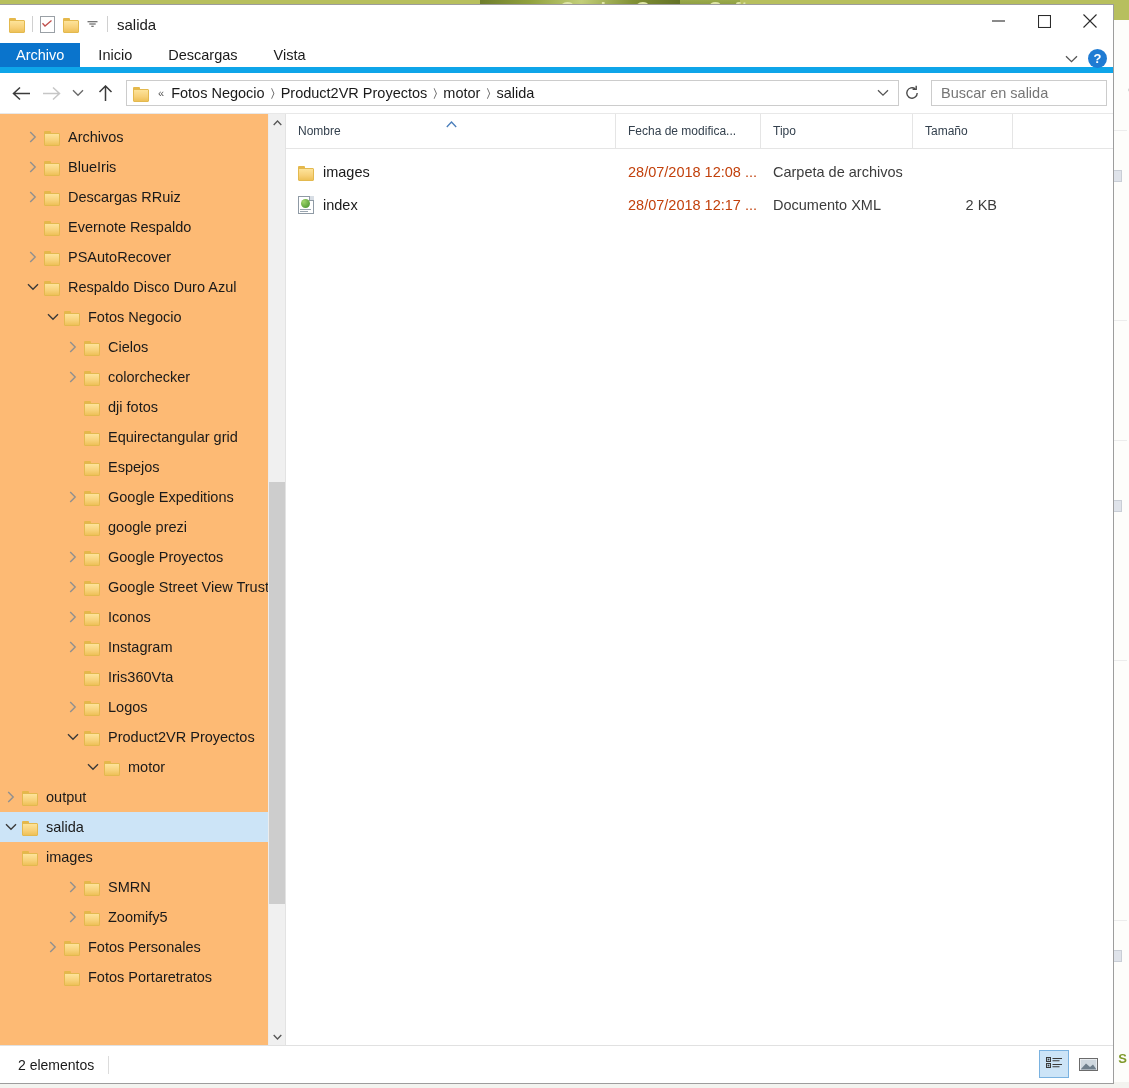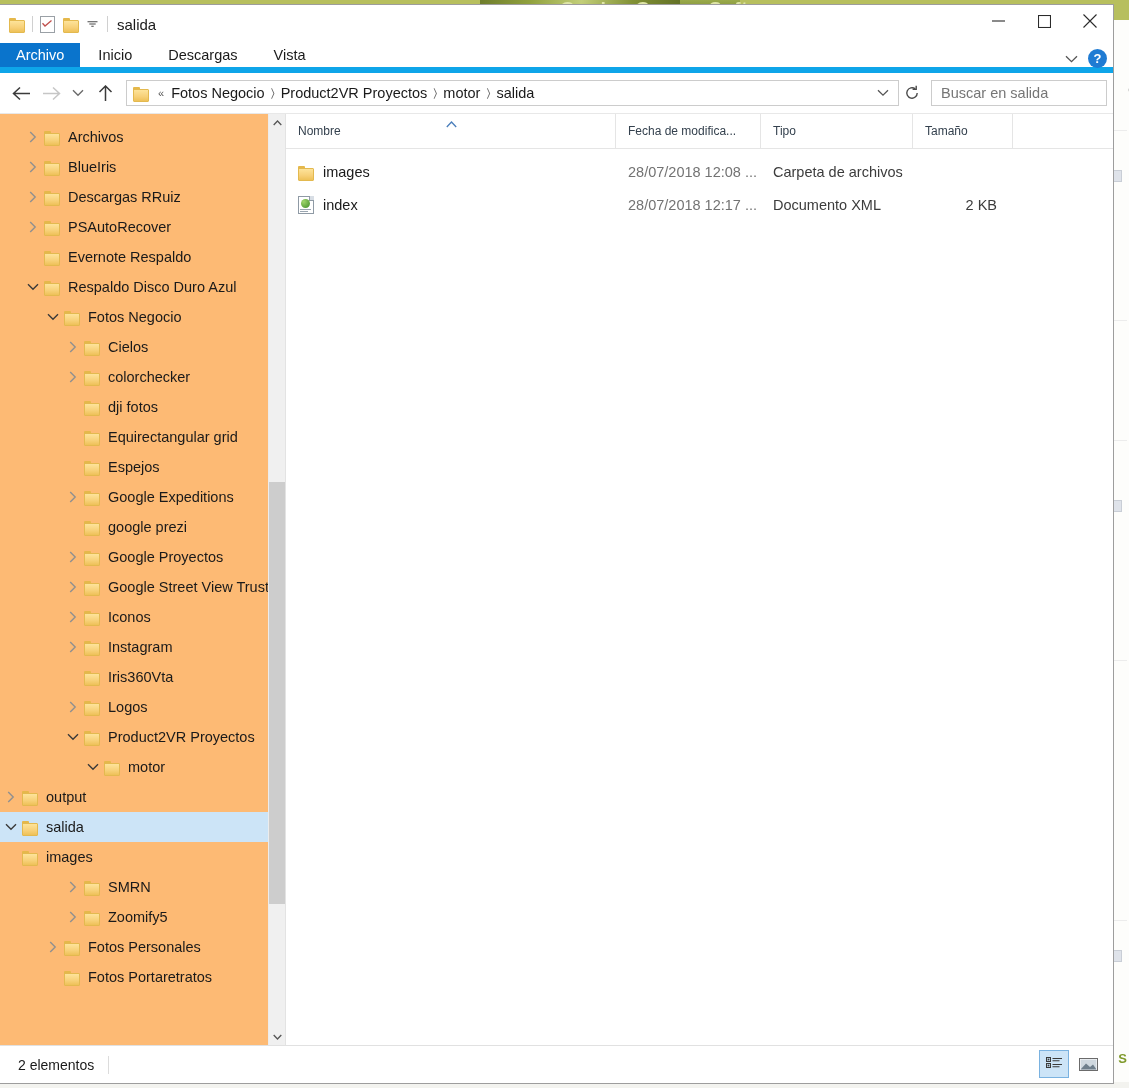--- a/index.html
+++ b/index.html
@@ -241,21 +241,21 @@
   .sortcaret {
     position: absolute; left: 160px; top: 4px; color: #3a6ea5; font-size: 11px;
   }
   .rows { flex: 1 1 auto; padding-top: 6px; }
   .frow {
     height: 33px; display: flex; align-items: center;
     font-size: 14.5px; color: #1a1a1a;
   }
   .cell { display: flex; align-items: center; padding-left: 12px; }
   .cell.name { width: 330px; flex: 0 0 330px; gap: 9px; }
-  .cell.date { width: 145px; flex: 0 0 145px; color: #737373; }
+  .cell.date { width: 145px; flex: 0 0 145px; color: #c2410c; }
   .cell.type { width: 152px; flex: 0 0 152px; color: #3c3c3c; }
   .cell.size { width: 100px; flex: 0 0 100px; color: #3c3c3c;
                justify-content: flex-end; padding-right: 16px; padding-left: 0; }
 
   .xml-ico { width: 16px; height: 18px; position: relative; flex: 0 0 16px; }
   .xml-ico .pg { position: absolute; inset: 0; background: #fff; border: 1px solid #8f9aa5; }
   .xml-ico .fold { position: absolute; right: 0; top: 0; width: 5px; height: 5px;
                    background: #d8dee5; border-left: 1px solid #8f9aa5; border-bottom: 1px solid #8f9aa5; }
   .xml-ico .globe { position: absolute; left: 3px; top: 3px; width: 9px; height: 9px;
                     border-radius: 50%;
@@ -446,32 +446,32 @@
           <div class="tnode depth0">
             <span class="twist">
               <svg width="8" height="12" viewBox="0 0 8 12">
                 <path d="M1.2 1 L6.2 6 L1.2 11" fill="none" stroke="#909090" stroke-width="1.4"></path>
               </svg>
             </span>
             <span class="folder-ico fico"></span>
             <span>Descargas RRuiz</span>
           </div>
           <div class="tnode depth0">
+            <span class="twist"></span>
+            <span class="folder-ico fico"></span>
+            <span>Evernote Respaldo</span>
+          </div>
+          <div class="tnode depth0">
             <span class="twist">
               <svg width="8" height="12" viewBox="0 0 8 12">
                 <path d="M1.2 1 L6.2 6 L1.2 11" fill="none" stroke="#909090" stroke-width="1.4"></path>
               </svg>
             </span>
             <span class="folder-ico fico"></span>
             <span>PSAutoRecover</span>
-          </div>
-          <div class="tnode depth0">
-            <span class="twist"></span>
-            <span class="folder-ico fico"></span>
-            <span>Evernote Respaldo</span>
           </div>
           <div class="tnode depth0">
             <span class="twist">
               <svg width="12" height="8" viewBox="0 0 12 8">
                 <path d="M1 1.2 L6 6.2 L11 1.2" fill="none" stroke="#3a3a3a" stroke-width="1.4"></path>
               </svg>
             </span>
             <span class="folder-ico fico"></span>
             <span>Respaldo Disco Duro Azul</span>
           </div>

